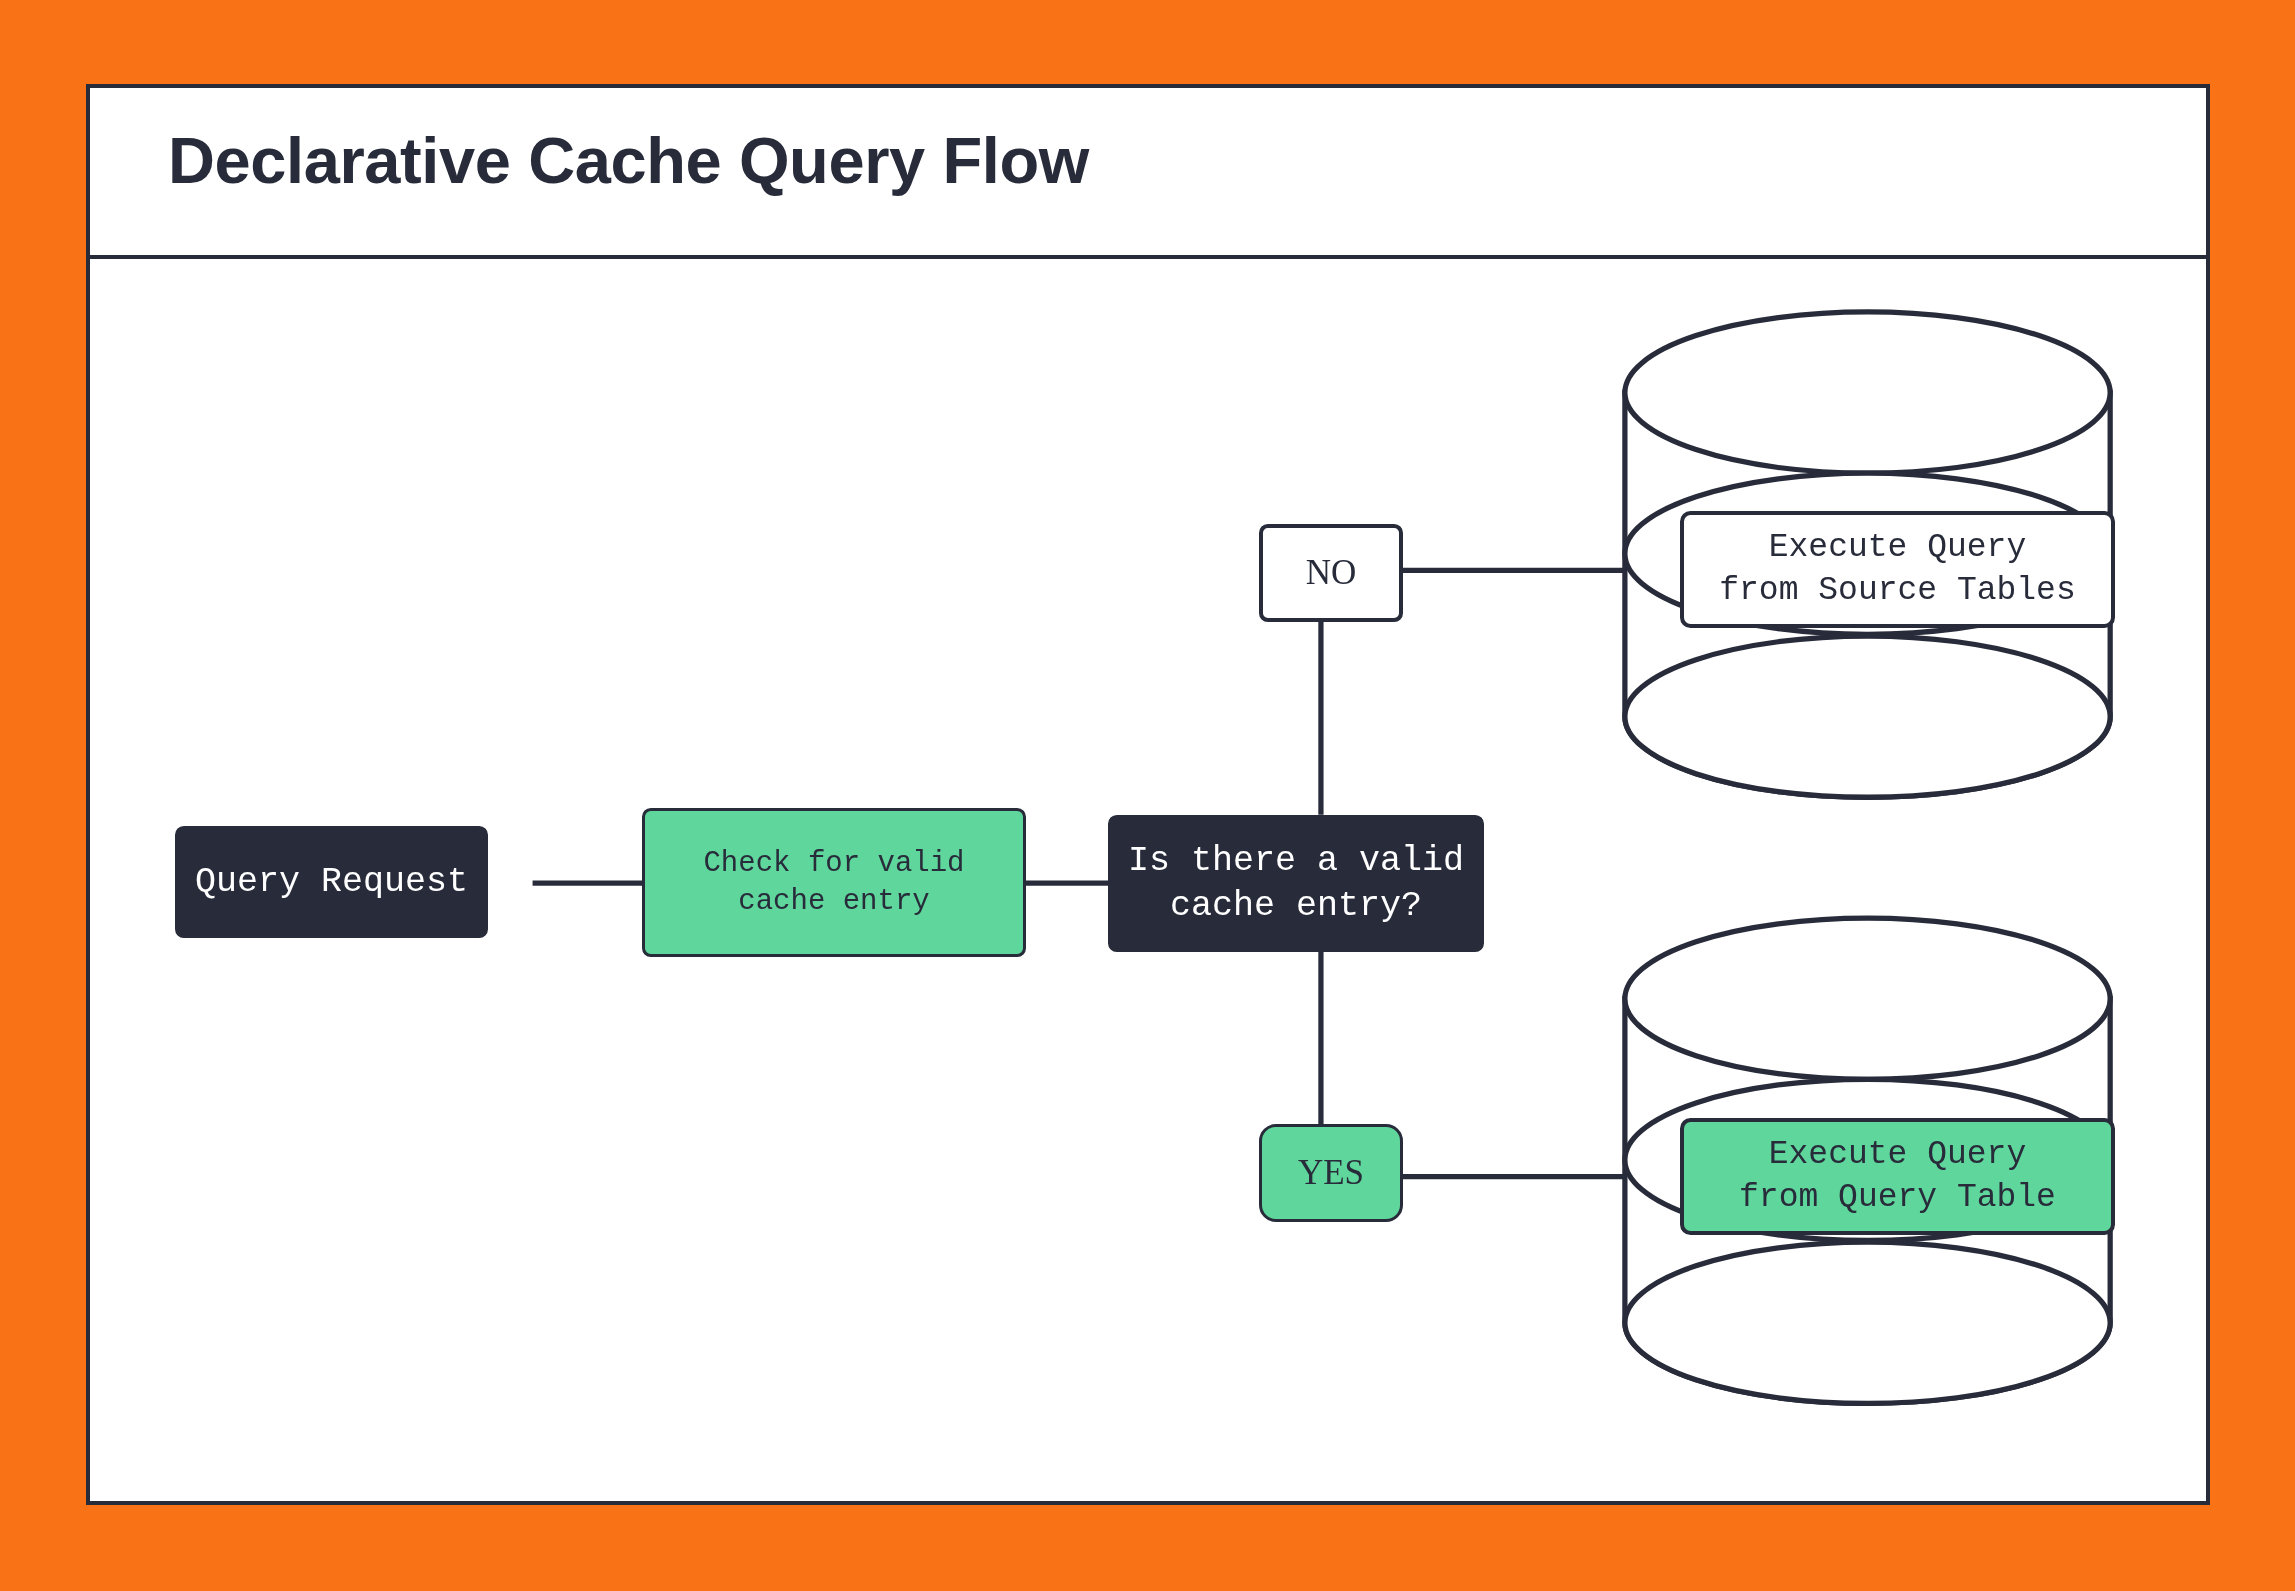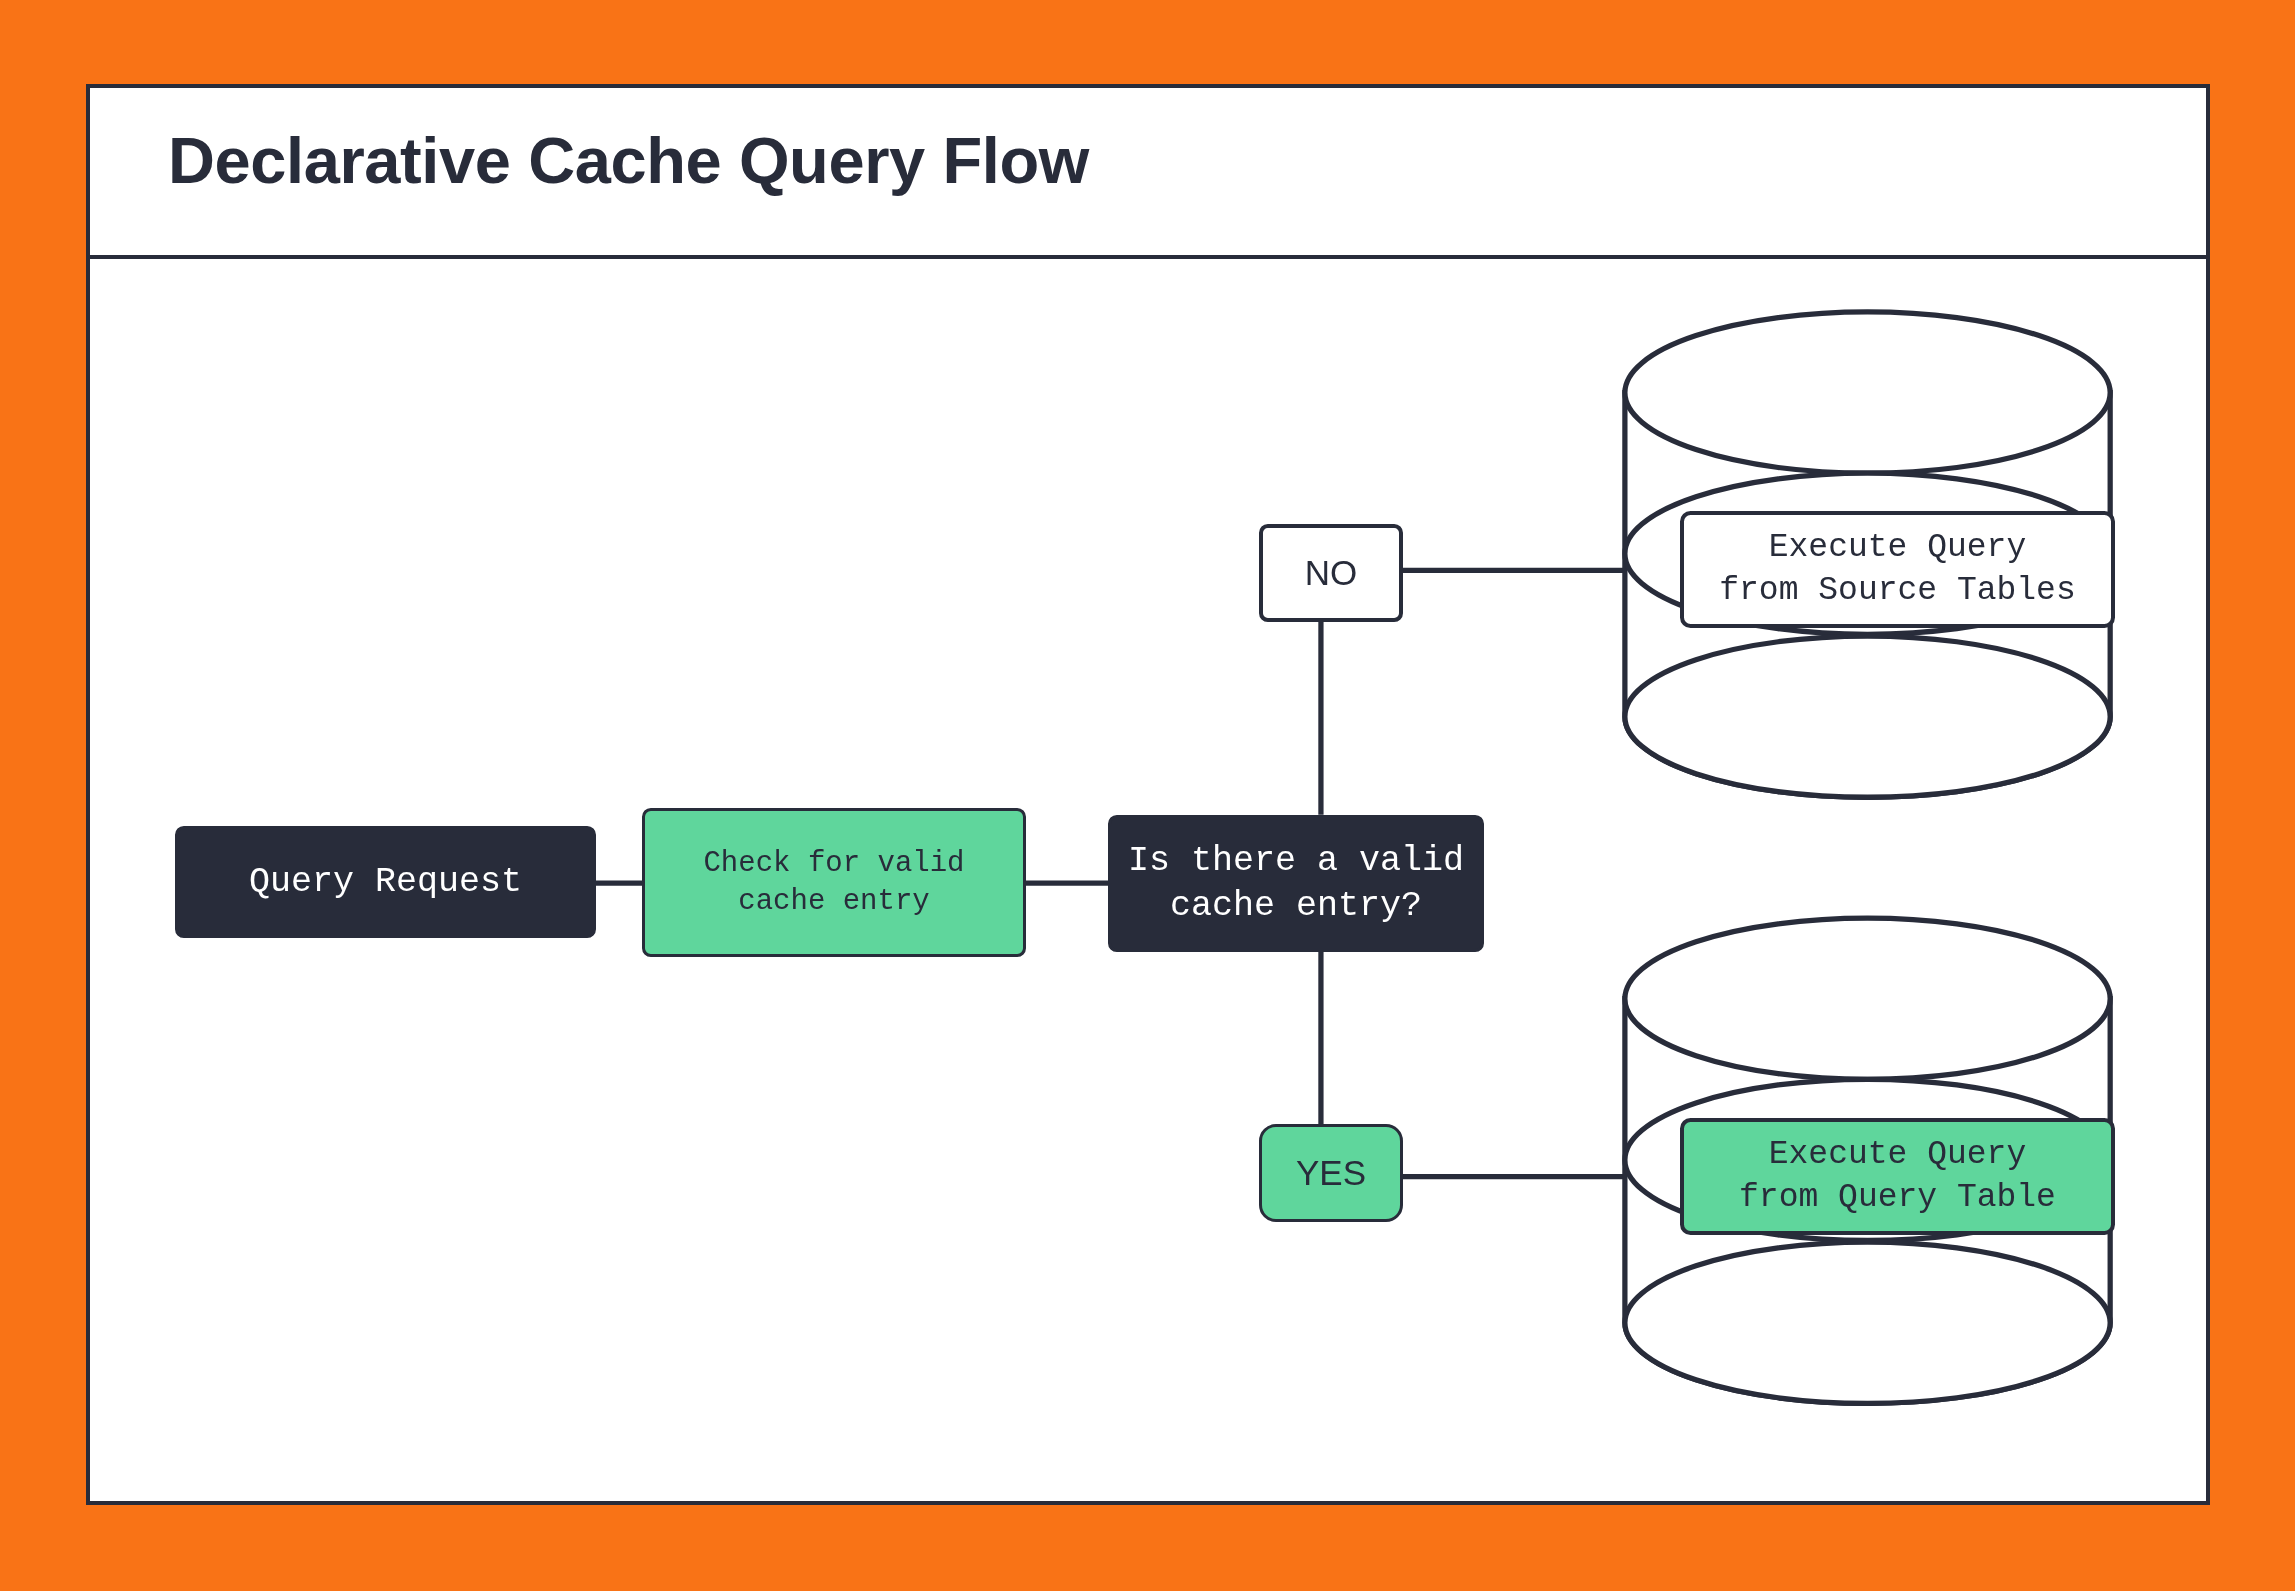--- a/index.html
+++ b/index.html
@@ -15,23 +15,23 @@
          font-family:"Liberation Sans",sans-serif;}
 
   svg.canvas{position:absolute;left:0;top:0;width:2295px;height:1591px;}
 
   .node{position:absolute;box-sizing:border-box;display:flex;align-items:center;
         justify-content:center;text-align:center;font-family:Liberation Mono, monospace;
         line-height:1.28;}
   .node.dark{background:#282c3a;color:#ffffff;border-radius:8.8px;border:3.5px solid #282c3a;}
   .node.green{background:#5fd69c;color:#282c3a;border-radius:8.8px;border:3.5px solid #282c3a;}
   .node.white{background:#ffffff;color:#282c3a;border-radius:8.8px;border:4.4px solid #282c3a;}
-  .lbl-sans{font-family:Liberation Sans, sans-serif;font-weight:400;}
+  .lbl-sans{font-family:Liberation Serif, serif;font-weight:400;}
 
-  #n-query{left:175px;top:826px;width:421px;height:112px;font-size:35px;}
+  #n-query{left:175px;top:826px;width:313px;height:112px;font-size:35px;}
   #n-check{left:642px;top:808px;width:384px;height:149px;font-size:29px;}
   #n-decide{left:1108px;top:815px;width:376px;height:137px;font-size:35px;}
   #n-no{left:1259px;top:524px;width:144px;height:98px;font-size:35px;}
   #n-yes{left:1259px;top:1124px;width:144px;height:98px;font-size:35px;border-radius:17px;}
   #n-src-label{left:1680px;top:511px;width:435px;height:117px;font-size:33px;
                background:#ffffff;color:#282c3a;border:4.4px solid #282c3a;border-radius:10.5px;}
   #n-cache-label{left:1680px;top:1118px;width:435px;height:117px;font-size:33px;
                background:#5fd69c;color:#282c3a;border:4.4px solid #282c3a;border-radius:10.5px;}
   .txt{white-space:pre;}
 </style>

